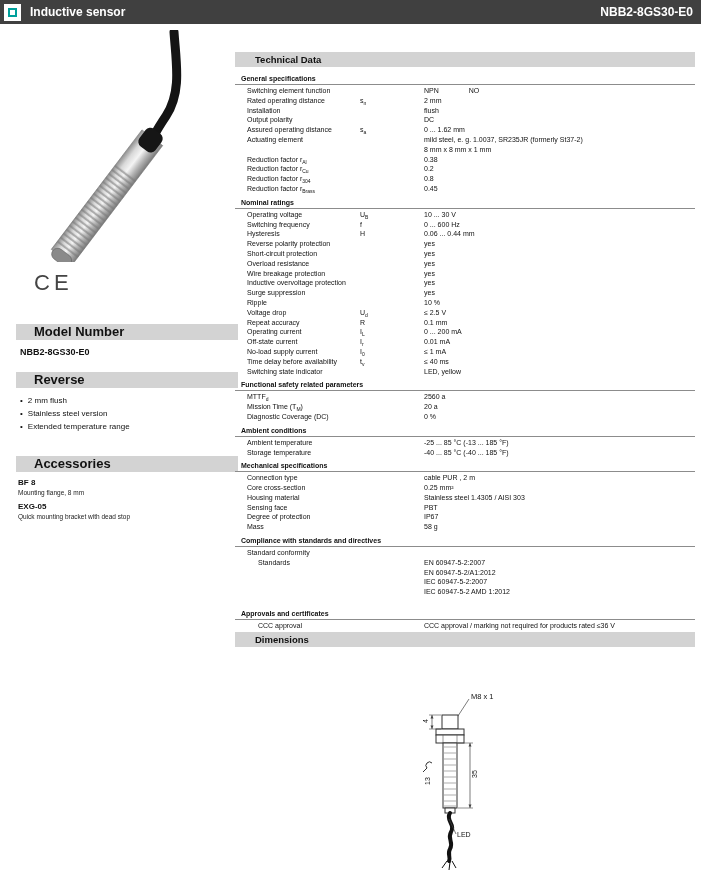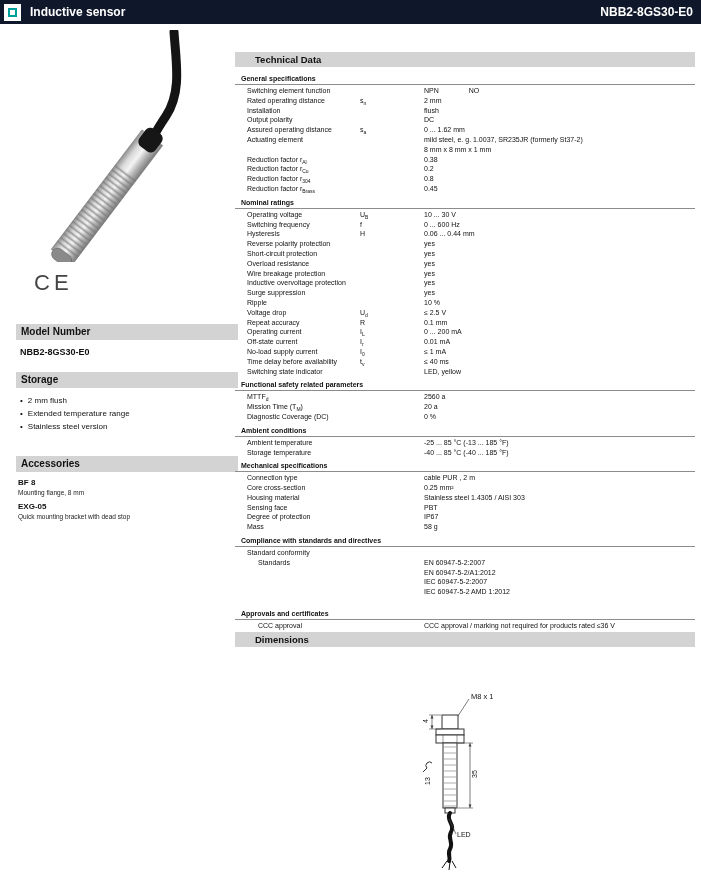--- a/index.html
+++ b/index.html
@@ -9,21 +9,21 @@
 
   
   .topbar{position:absolute;left:0;top:0;width:701px;height:24px;display:flex;align-items:center;color:#fff}
   .topbar .icon{width:17px;height:17px;background:#fff;margin:0 9px 0 4px;display:flex;align-items:center;justify-content:center;flex:none}
   .icon-inner{width:9px;height:9px;border:2px solid #00A0A0}
   .topbar-title{font-weight:bold;font-size:12px}
   .topbar-model{margin-left:auto;padding-right:8px;font-weight:bold;font-size:12px}
 
   
   .left-col{position:absolute;left:16px;top:30px;width:222px}
-  .side-header{background:#d3d3d3;font-weight:bold;font-size:10px;line-height:16px;height:16px;padding-left:5px}
+  .side-header{background:#d3d3d3;font-weight:bold;font-size:13px;line-height:16px;height:16px;padding-left:18px}
   .ce-mark{margin:4px 0 0 18px;font-size:22px;line-height:26px;color:#444;letter-spacing:4px;font-weight:500}
   .model-number-value{margin:7px 0 0 4px;font-weight:bold;font-size:9px}
   .mt-model{margin-top:28px}
   .mt-feat{margin-top:15px}
   .mt-acc{margin-top:23px}
   .features-list{margin:6px 0 0 4px}
   .feature{font-weight:normal;font-size:8px;line-height:13px;white-space:nowrap}
   .feature .dot{margin-right:5px}
   .accessories-list{margin-top:5px}
   .acc-name{font-weight:bold;font-size:8px;line-height:11px;margin:4px 0 0 2px}
@@ -43,21 +43,21 @@
   .val2{margin-left:30px}
   sub{font-size:5px;vertical-align:-1.5px;line-height:0}
   .dim-bar{margin-top:0}
   .drawing-wrap{display:flex;justify-content:center;margin-top:38px}
 
   svg text{font-family:"Liberation Sans",sans-serif}
 </style>
 </head>
 <body>
 
-<div class="topbar accent-bg" style="background: #0f172a;">
+<div class="topbar accent-bg" style="background: #404040;">
   <span class="icon">
     <span class="icon-inner accent-border" style="border-color: rgb(0, 160, 155);"></span>
   </span>
   <span class="topbar-title">Inductive sensor</span>
   <span class="topbar-model">NBB2-8GS30-E0</span>
 </div>
 
 <div class="left-col">
 
   <svg width="210" height="232" viewBox="0 0 210 232">
@@ -80,25 +80,25 @@
       <rect x="14" y="-13" width="100" height="26" fill="url(#thr)" opacity="0.55"></rect>
       <rect x="142" y="-10" width="22" height="20" rx="6" fill="#161616"></rect>
     </g>
   </svg>
 
   <div class="ce-mark">CE</div>
 
   <div class="side-header mt-model">Model Number</div>
   <div class="model-number-value">NBB2-8GS30-E0</div>
 
-  <div class="side-header mt-feat">Storage</div>
+  <div class="side-header mt-feat">Reverse</div>
   <div class="features-list">
       <div class="feature"><span class="dot">•</span>2 mm flush</div>
+      <div class="feature"><span class="dot">•</span>Stainless steel version</div>
       <div class="feature"><span class="dot">•</span>Extended temperature range</div>
-      <div class="feature"><span class="dot">•</span>Stainless steel version</div>
     </div>
 
   <div class="side-header mt-acc">Accessories</div>
   <div class="accessories-list">
       <div class="acc-name">BF 8</div>
       <div class="acc-desc">Mounting flange, 8 mm</div>
       <div class="acc-name">EXG-05</div>
       <div class="acc-desc">Quick mounting bracket with dead stop</div>
     </div>
 </div>

